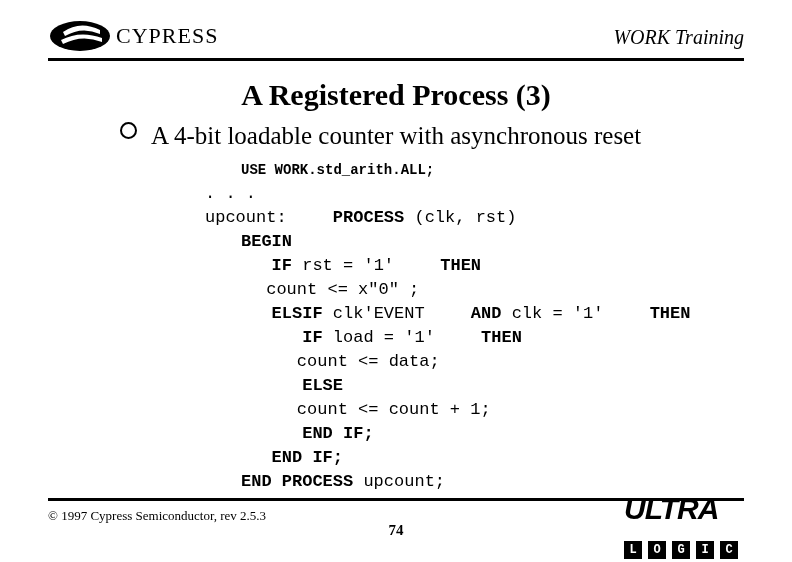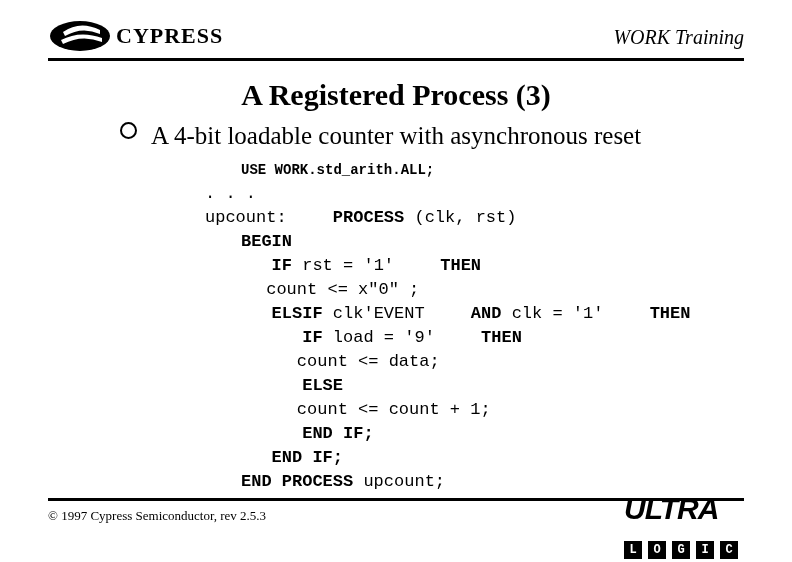--- a/index.html
+++ b/index.html
@@ -20,21 +20,21 @@
   .top-brand {
     position: absolute;
     left: 48px;
     top: 18px;
     display: flex;
     align-items: center;
   }
   .top-brand svg { display: block; }
   .brand-text {
     font-family: "Times New Roman", serif;
-    font-weight: 700;
+    font-weight: 400;
     letter-spacing: 1px;
     font-size: 22px;
     margin-left: 4px;
   }
   .top-right {
     position: absolute;
     right: 48px;
     top: 26px;
     font-family: "Times New Roman", serif;
     font-style: italic;
@@ -167,32 +167,33 @@
     <span class="bullet-text">A 4-bit loadable counter with asynchronous reset</span>
   </div>
 
   <div class="code-block"><span class="kw use-line">USE WORK.std_arith.ALL;</span>
 <span>. . .</span>
 <span>upcount: </span><span class="kw">PROCESS</span><span> (clk, rst)</span>
 <span class="kw">BEGIN</span>
    <span class="kw">IF</span><span> rst = '1' </span><span class="kw">THEN</span>
       <span>count &lt;= x"0" ;</span>
    <span class="kw">ELSIF</span><span> clk'EVENT </span><span class="kw">AND</span><span> clk = '1' </span><span class="kw">THEN</span>
-      <span class="kw">IF</span><span> load = '9' </span><span class="kw">THEN</span>
+      <span class="kw">IF</span><span> load = '1' </span><span class="kw">THEN</span>
          <span>count &lt;= data;</span>
       <span class="kw">ELSE</span>
          <span>count &lt;= count + 1;</span>
       <span class="kw">END IF;</span>
    <span class="kw">END IF;</span>
 <span class="kw">END PROCESS</span><span> upcount;</span></div>
 
   <div class="rule-bottom"></div>
 
   <div class="copyright">© 1997 Cypress Semiconductor, rev 2.5.3</div>
 
+  <div class="pagenum">74</div>
 
   <div class="bottom-brand">
     <div class="ultra">ULTRA</div>
     <div class="logic-row">
       <span class="box">L</span><span class="box">O</span><span class="box">G</span><span class="box">I</span><span class="box">C</span>
     </div>
   </div>
 
 </div>
 

